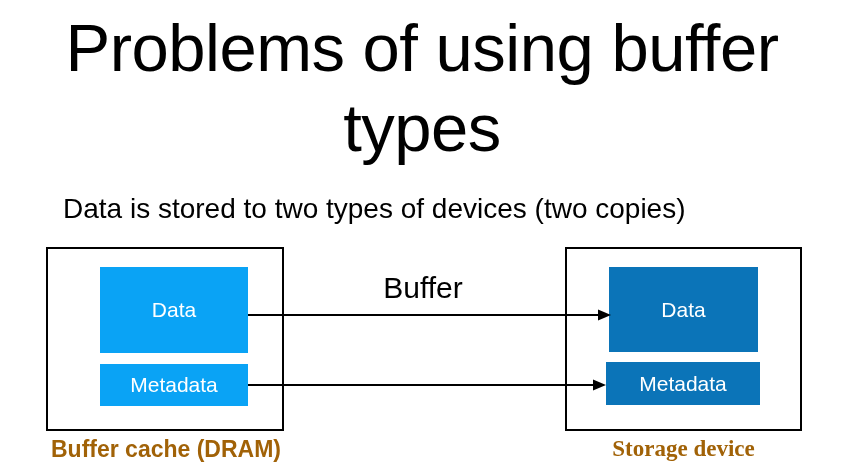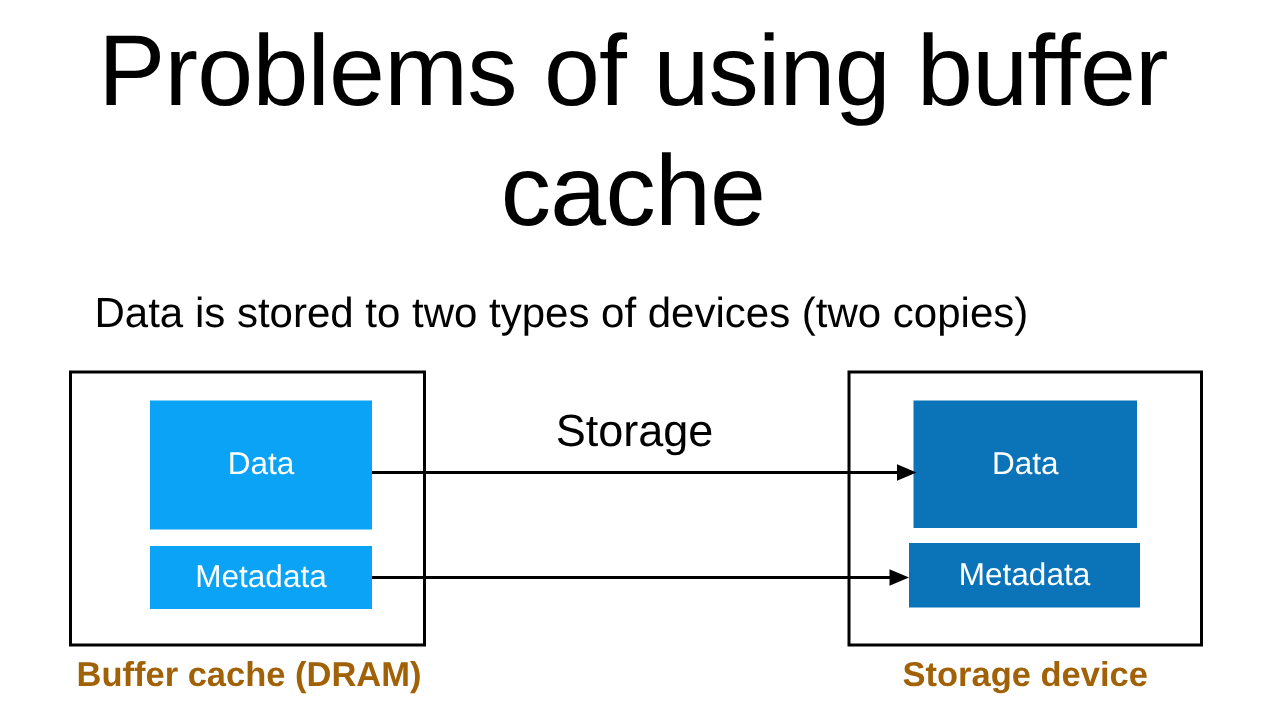--- a/index.html
+++ b/index.html
@@ -83,37 +83,37 @@
   }
   .box-caption {
     position: absolute;
     top: 436px;
     text-align: center;
     font-size: 23px;
     font-weight: 700;
     color: #a16207;
   }
   .caption-source { left: 26px;  width: 280px; }
-  .caption-target { left: 555px; width: 257px; }
+  .caption-target { left: 555px; width: 257px; font-family: Liberation Serif, serif; }
 
   .arrows-overlay {
     position: absolute;
     left: 0;
     top: 0;
     width: 844px;
     height: 471px;
     pointer-events: none;
   }
   .arrows-overlay line    { stroke: var(--outline, #000); stroke-width: 2; }
   .arrows-overlay polygon { fill: var(--outline, #000); }
 </style>
 </head>
 <body>
 
-<h1 class="slide-title">Problems of using buffer cache</h1>
+<h1 class="slide-title">Problems of using buffer types</h1>
 
 <div class="slide-subtitle">Data is stored to two types of devices (two copies)</div>
 
 <div class="device-box box-source"></div>
 
 <div class="device-box box-target"></div>
 
 <div class="block src src-data">Data</div>
 
 <div class="block src src-metadata">Metadata</div>
@@ -126,17 +126,17 @@
   <g>
     <line x1="248" y1="315" x2="599" y2="315"></line>
     <polygon points="611,315 598,309.5 598,320.5"></polygon>
   </g>
   <g>
     <line x1="248" y1="385" x2="594" y2="385"></line>
     <polygon points="606,385 593,379.5 593,390.5"></polygon>
   </g>
 </svg>
 
-<div class="arrow-label">Storage</div>
+<div class="arrow-label">Buffer</div>
 
 <div class="box-caption caption-source">Buffer cache (DRAM)</div>
 
 <div class="box-caption caption-target">Storage device</div>
 
 </body></html>

